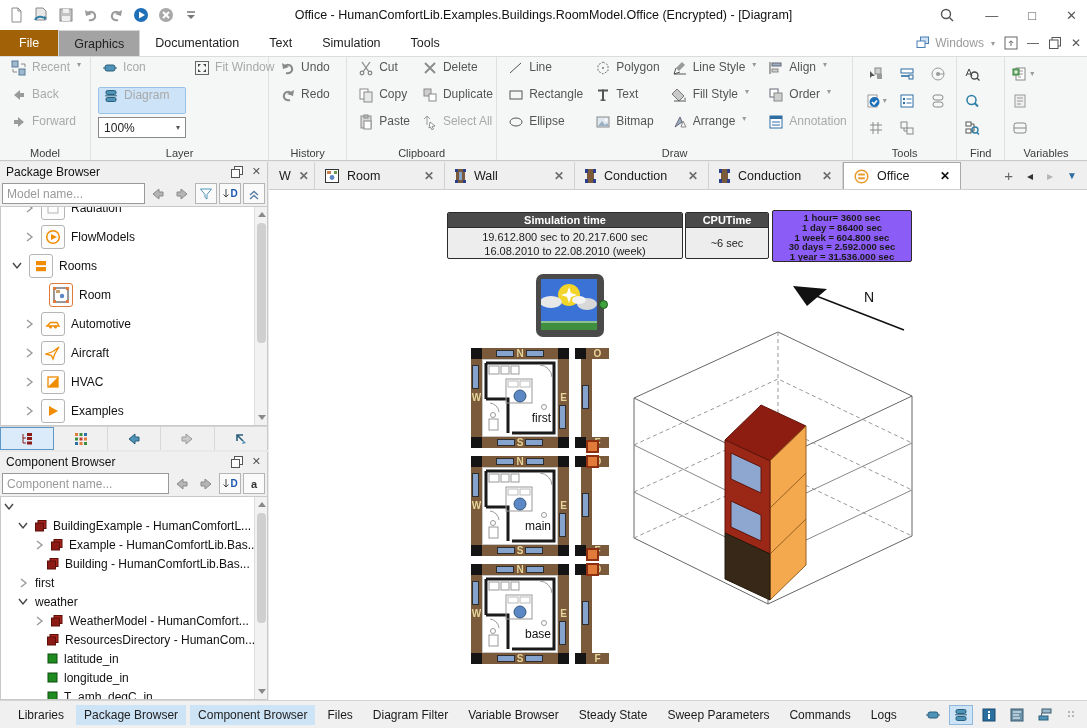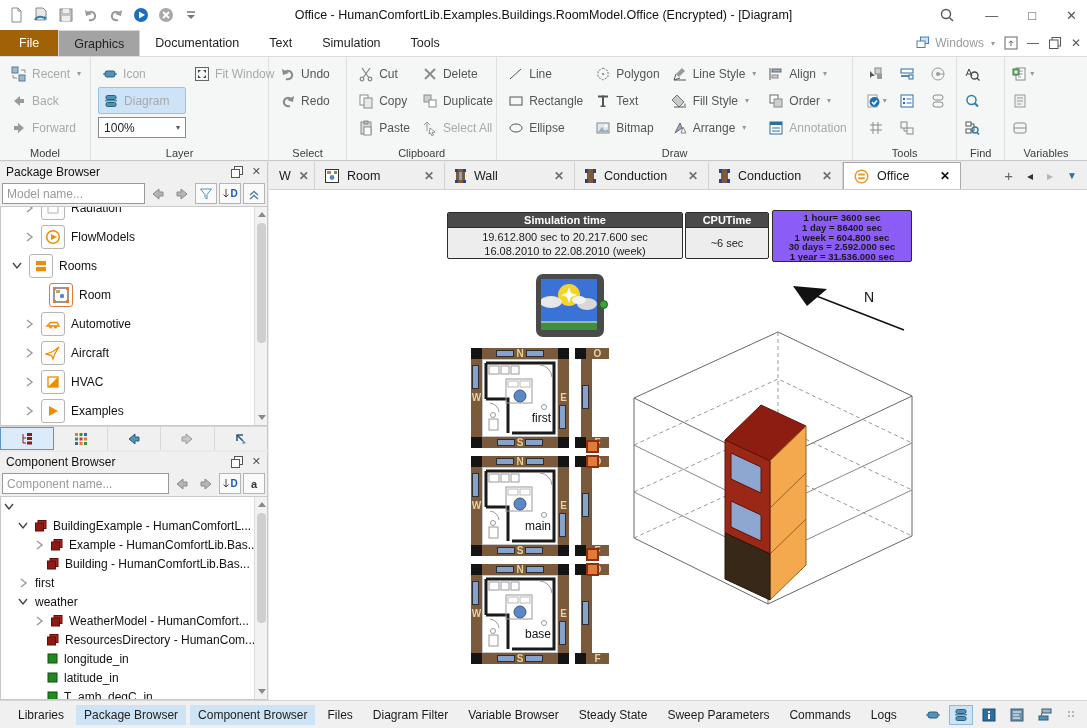--- a/index.html
+++ b/index.html
@@ -18,21 +18,21 @@
 .rtab{display:flex;align-items:center;padding:0 15px;color:#222;font-size:12.5px}
 .rtab.file{background:#a16207;color:#fff;padding:2px 19px}
 .rtab.active{background:#a3a3a3;border:1px solid #d6d6d6;border-bottom:none}
 .mdictl{position:absolute;right:6px;top:30px;height:26px;display:flex;align-items:center;gap:9px;color:#8a8a8a}
 .mdictl .lbl{color:#9a9a9a}
 
 #ribbon{position:absolute;left:0;top:57px;width:1087px;height:104px;background:#f5f6f6;border-bottom:1px solid #c9c9c9;display:flex}
 .rgroup{position:relative;border-right:1px solid #e0e0e0;padding:3px 5px 17px 7px;display:flex;gap:4px}
 .glabel{position:absolute;bottom:1px;left:0;right:0;text-align:center;font-size:11px;color:#3c3c3c}
 .rcol{display:flex;flex-direction:column}
-.rbtn{display:flex;align-items:center;gap:5px;height:27px;padding:0 4px;color:#555;white-space:nowrap;font-size:12px}
+.rbtn{display:flex;gap:5px;height:27px;padding:0 4px;color:#555;white-space:nowrap;font-size:12px}
 .rbtn.dis{color:#a9a9a9}
 .rbtn.sel{background:#cde3f7;border:1px solid #9ac1e8;border-radius:2px}
 .dd{font-size:8px;color:#999;margin-left:2px}
 .zoomsel{display:flex;align-items:center;justify-content:space-between;width:88px;height:21px;border:1px solid #8a8a8a;background:#fff;padding:0 5px;margin-top:3px}
 .tgrid{display:grid;grid-template-columns:repeat(3,31px);grid-auto-rows:27px;align-items:center;justify-items:center}
 .vcol{display:grid;grid-auto-rows:27px;align-items:center;justify-items:start}
 
 #doctabs{position:absolute;left:269px;top:162px;width:818px;height:28px;background:#efefef;border-bottom:1px solid #cfcfcf;display:flex;align-items:stretch}
 .dtab{display:flex;align-items:center;gap:8px;padding:0 10px;border-right:1px solid #d2d2d2;color:#1a1a1a;font-size:12.5px}
 .dtab.active{background:#fff;border:1px solid #a9a9a9;border-bottom:none}
@@ -281,21 +281,21 @@
           <span>Undo</span>
         </div>
       <div class="rbtn">
           <svg class="i16" viewBox="0 0 16 16">
             <path d="M12 7C10 4 5 4 4 8s3 6 6 5" fill="none" stroke="#8a8a8a" stroke-width="2"></path>
             <path d="M14 3l-1 6-6-2z" fill="#8a8a8a"></path>
           </svg>
           <span>Redo</span>
         </div>
     </div>
-    <div class="glabel">Select</div>
+    <div class="glabel">History</div>
   </div>
 
   <div class="rgroup" style="width:150px">
     <div class="rcol">
       <div class="rbtn">
           <svg class="i16" viewBox="0 0 16 16">
             <path d="M4 2l7 10M12 2L5 12" stroke="#888" stroke-width="1.3"></path>
             <circle cx="4" cy="13" r="1.8" fill="none" stroke="#888" stroke-width="1.3"></circle>
             <circle cx="12" cy="13" r="1.8" fill="none" stroke="#888" stroke-width="1.3"></circle>
           </svg>
@@ -886,29 +886,29 @@
           </svg>
         </span>
       <span>ResourcesDirectory - HumanCom...</span>
     </div>
     <div class="trow comprow" style="padding-left:46px">
       <span>
           <svg width="11" height="11" viewBox="0 0 11 11">
             <rect x="1" y="1" width="9" height="9" fill="#1f8a1f" stroke="#0e4d0e"></rect>
           </svg>
         </span>
-      <span>longitude_in</span>
+      <span>latitude_in</span>
     </div>
     <div class="trow comprow" style="padding-left:46px">
       <span>
           <svg width="11" height="11" viewBox="0 0 11 11">
             <rect x="1" y="1" width="9" height="9" fill="#1f8a1f" stroke="#0e4d0e"></rect>
           </svg>
         </span>
-      <span>latitude_in</span>
+      <span>longitude_in</span>
     </div>
     <div class="trow comprow" style="padding-left:46px">
       <span>
           <svg width="11" height="11" viewBox="0 0 11 11">
             <rect x="1" y="1" width="9" height="9" fill="#1f8a1f" stroke="#0e4d0e"></rect>
           </svg>
         </span>
       <span>T_amb_degC_in</span>
     </div>
     <div class="vsb">

